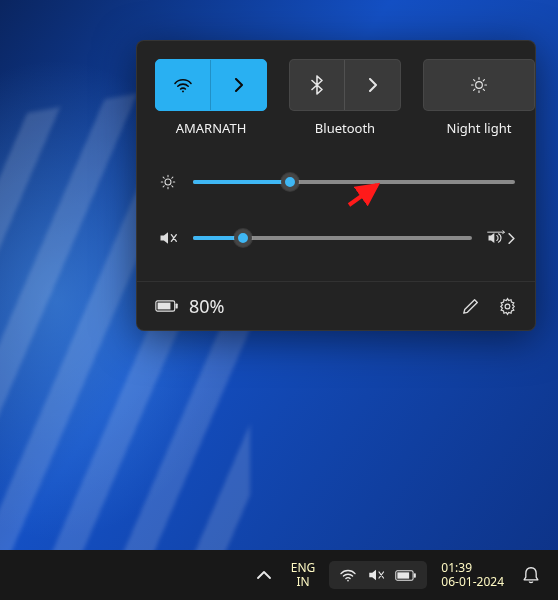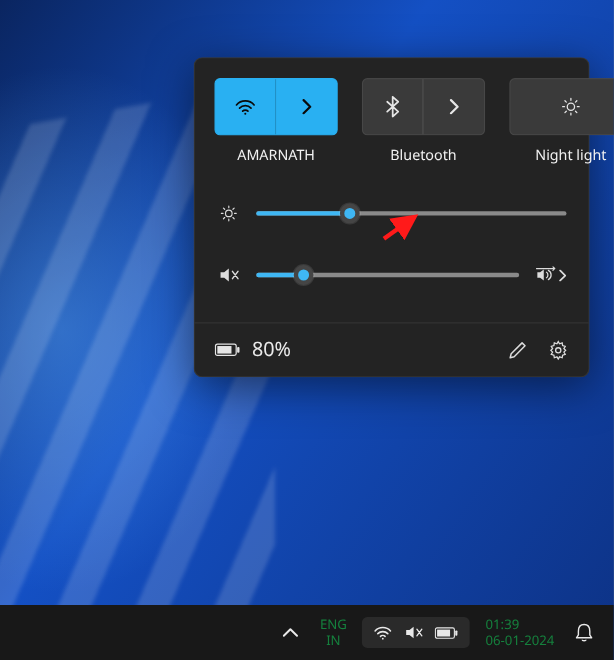--- a/index.html
+++ b/index.html
@@ -28,22 +28,22 @@
         rgba(255,255,255,0.15) 0px,
         rgba(255,255,255,0.15) 30px,
         transparent 30px,
         transparent 70px
       );
       filter: blur(2px);
       transform: skewY(-10deg);
     }
     .panel {
       position: absolute;
-      top: 52px; right: 22px;
-      width: 360px;
+      top: 40px; right: 22px;
+      width: 400px;
       background: #232323;
       border: 1px solid rgba(255,255,255,0.08);
       border-radius: 8px;
       box-shadow: 0 8px 40px rgba(0,0,0,0.5);
       color: #fff;
     }
     .panel-body { padding: 18px 18px 6px; }
     .tiles {
       display: grid;
       grid-template-columns: repeat(3, 1fr);
@@ -120,21 +120,21 @@
     .arrow-annot {
       position: absolute;
       top: 138px; right: 150px;
       pointer-events: none;
     }
 
     .taskbar {
       position: absolute; left: 0; right: 0; bottom: 0;
       height: 50px; background: #181818;
       display: flex; align-items: center; justify-content: flex-end;
-      padding: 0 14px; gap: 10px; color: #15803d;
+      padding: 0 14px; gap: 10px; color: #fef9c3;
     }
     .tb-chevron { width: 26px; height: 26px; display:flex; align-items:center; justify-content:center; cursor:pointer; }
     .tb-lang { text-align: center; font-size: 12px; line-height: 14px; cursor:pointer; padding: 0 4px;}
     .tb-indicators {
       display: flex; align-items: center; gap: 10px;
       padding: 6px 10px; border-radius: 5px;
       background: rgba(255,255,255,0.08); cursor: pointer;
     }
     .tb-clock { text-align: left; font-size: 12px; line-height: 14px; cursor:pointer; padding: 0 4px;}
     .tb-bell { width: 26px; height: 26px; display:flex; align-items:center; justify-content:center; cursor:pointer; }

